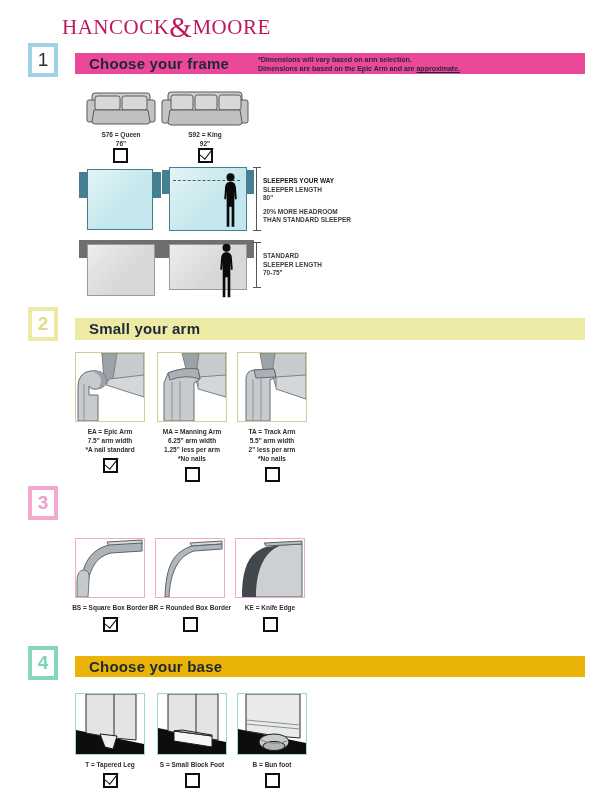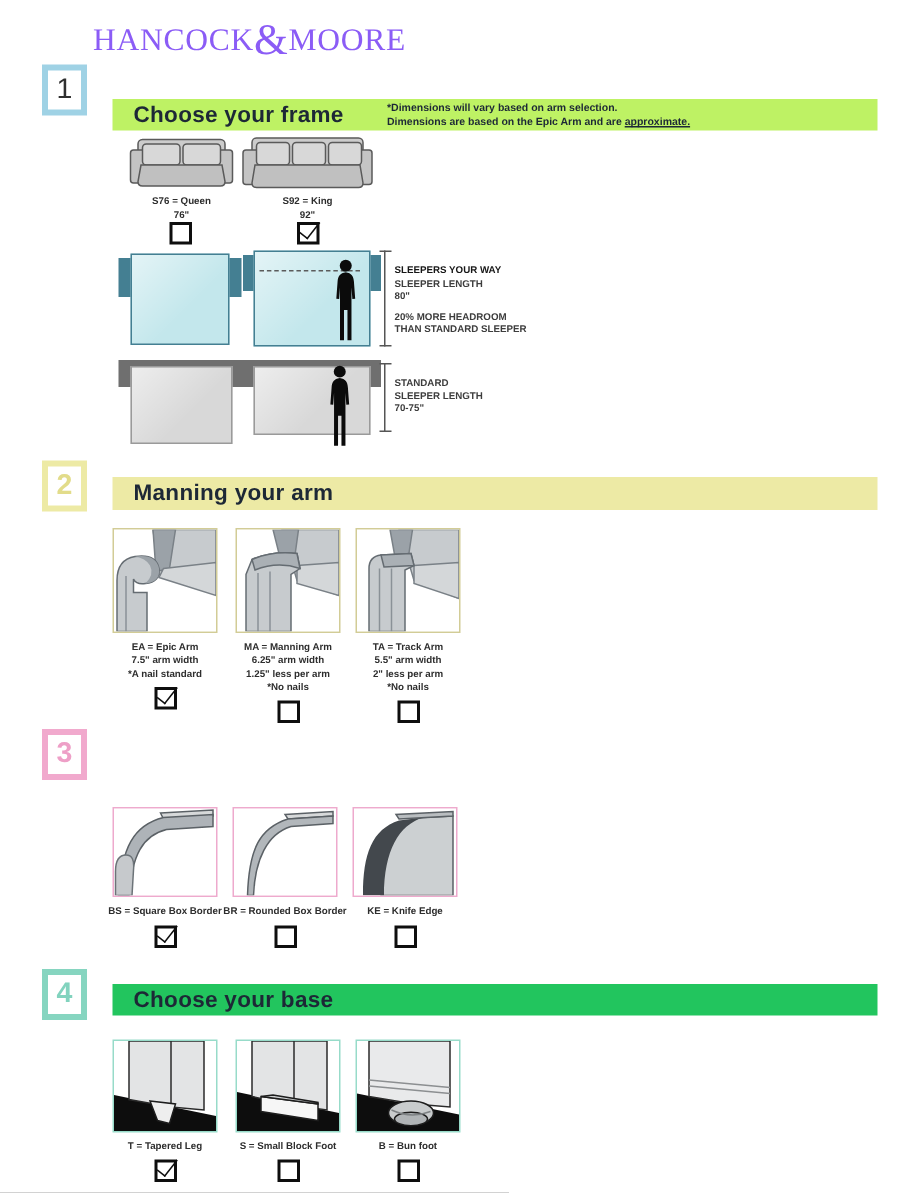--- a/index.html
+++ b/index.html
@@ -48,26 +48,26 @@
   .opt-col { position:absolute; width:70px; display:flex; flex-direction:column; align-items:center; }
   .imgbox { width:70px; background:#fff; border:1px solid #ccc; overflow:hidden; line-height:0; }
   .opt-label { width:96px; text-align:center; font-size:6.5px; line-height:9px; color:#2e2e2e; font-weight:700; margin-top:5px; }
   .opt-col .cb { margin-top:4px; }
 </style>
 </head>
 <body>
 
 <div class="page">
 
-  <div class="logo" style="color: #8b5cf6;"><span>HANCOCK</span><span class="amp">&amp;</span><span>MOORE</span></div>
+  <div class="logo" style="color: #be185d;"><span>HANCOCK</span><span class="amp">&amp;</span><span>MOORE</span></div>
 
   <div class="numbox" style="top: 43px; border-color: rgb(159, 210, 229);">
     <span style="font-weight: 400; color: rgb(47, 47, 47);">1</span>
   </div>
-  <div class="banner" style="top: 53px; background-color: #bef264; margin-top: 13px;">
+  <div class="banner" style="top: 53px; background-color: #ec4899;">
     <div class="banner-title">Choose your frame</div>
     <div class="note">
       <div>*Dimensions will vary based on arm selection.</div>
       <div><span>Dimensions are based on the Epic Arm and are </span><span class="ul">approximate.</span></div>
     </div>
   </div>
 
   <svg style="position:absolute;left:86px;top:92px;" width="70" height="36" viewBox="0 0 70 36">
     <g stroke="#5a5a5a" stroke-width="1" fill="#cccccc">
       <rect x="6" y="1" width="58" height="30" rx="3"></rect>
@@ -145,21 +145,21 @@
   <div class="diagram-note" style="left:263px;top:252px;">
     <div>STANDARD</div>
     <div>SLEEPER LENGTH</div>
     <div>70-75"</div>
   </div>
 
   <div class="numbox" style="top: 307px; border-color: rgb(237, 234, 165);">
     <span style="color: rgb(226, 220, 138);">2</span>
   </div>
   <div class="banner" style="top: 318px; height: 22px; background-color: rgb(237, 234, 165);">
-    <div class="banner-title" style="line-height:22px;">Manning your arm</div>
+    <div class="banner-title" style="line-height:22px;">Small your arm</div>
   </div>
 
   <div class="opt-col" style="left:75px;top:352px;">
     <div class="imgbox" style="height: 70px; border-color: rgb(210, 204, 150);">
       <svg width="68" height="68" viewBox="0 0 68 68">
         <rect width="68" height="68" fill="#ffffff"></rect>
         <path d="M26 0 L68 0 L68 42 L30 30 Z" fill="#c7cbce" stroke="#7a8187"></path>
         <path d="M26 0 L41 0 L37 26 L28 28 Z" fill="#9ba2a8" stroke="#7a8187"></path>
         <path d="M33 26 L68 22 L68 44 L30 32 Z" fill="#d4d7d9" stroke="#7a8187"></path>
         <path d="M2 68 L2 34 Q2 20 14 18 Q28 16 30 26 Q31 35 21 36 Q15 37 13 33 L13 42 L22 42 L22 68 Z" fill="#c7cbce" stroke="#656c72"></path>
@@ -261,21 +261,21 @@
     </div>
     <div class="opt-label">
         <div>KE = Knife Edge</div>
       </div>
     <div class="cb" style="margin-top:5px;"></div>
   </div>
 
   <div class="numbox" style="top: 646px; border-color: rgb(134, 213, 192);">
     <span style="color: rgb(130, 211, 190);">4</span>
   </div>
-  <div class="banner" style="top: 656px; background-color: #22c55e;">
+  <div class="banner" style="top: 656px; background-color: #eab308;">
     <div class="banner-title">Choose your base</div>
   </div>
 
   <div class="opt-col" style="left:75px;top:693px;">
     <div class="imgbox" style="height: 62px; border-color: rgb(151, 219, 201);">
       <svg width="68" height="60" viewBox="0 0 68 60">
         <rect width="68" height="60" fill="#ffffff"></rect>
         <path d="M0 60 L0 36 L68 50 L68 60 Z" fill="#0d0d0d"></path>
         <path d="M10 0 L60 0 L60 46 L38 44 L10 39 Z" fill="#e3e4e5" stroke="#2a2a2a"></path>
         <path d="M38 0 L38 44" stroke="#2a2a2a" fill="none"></path>

